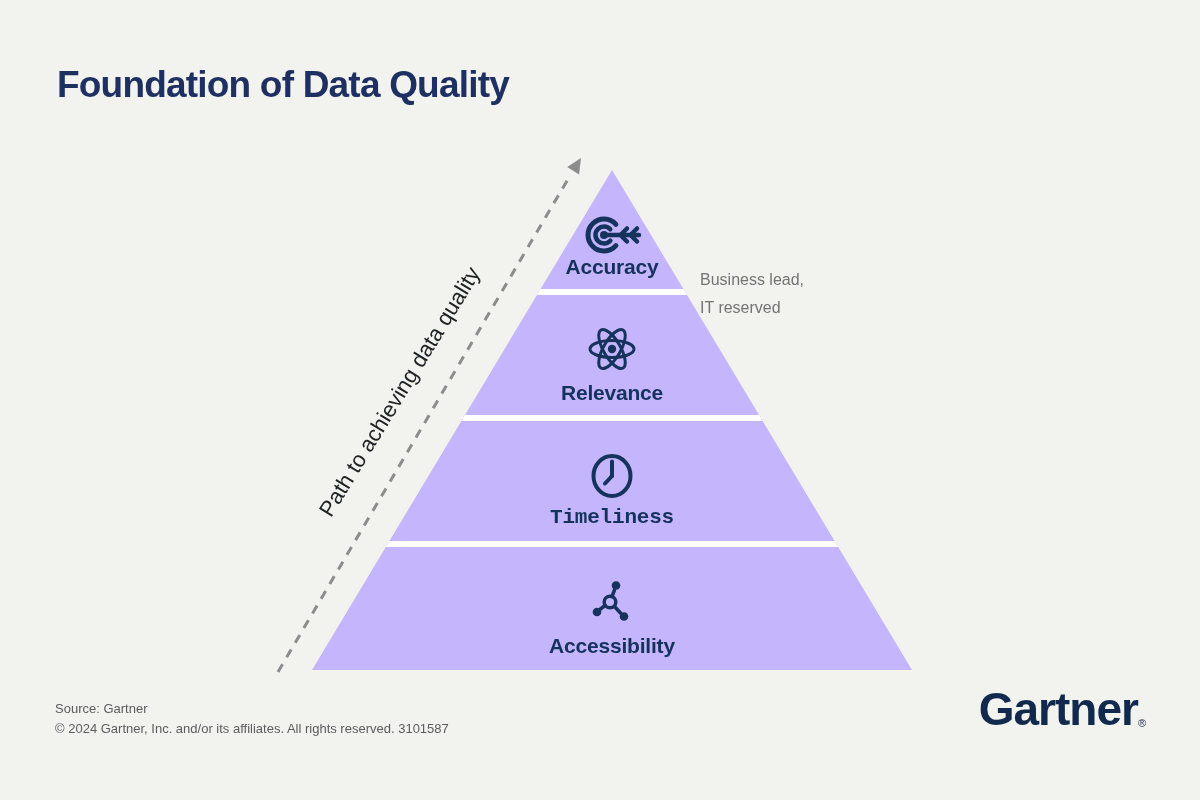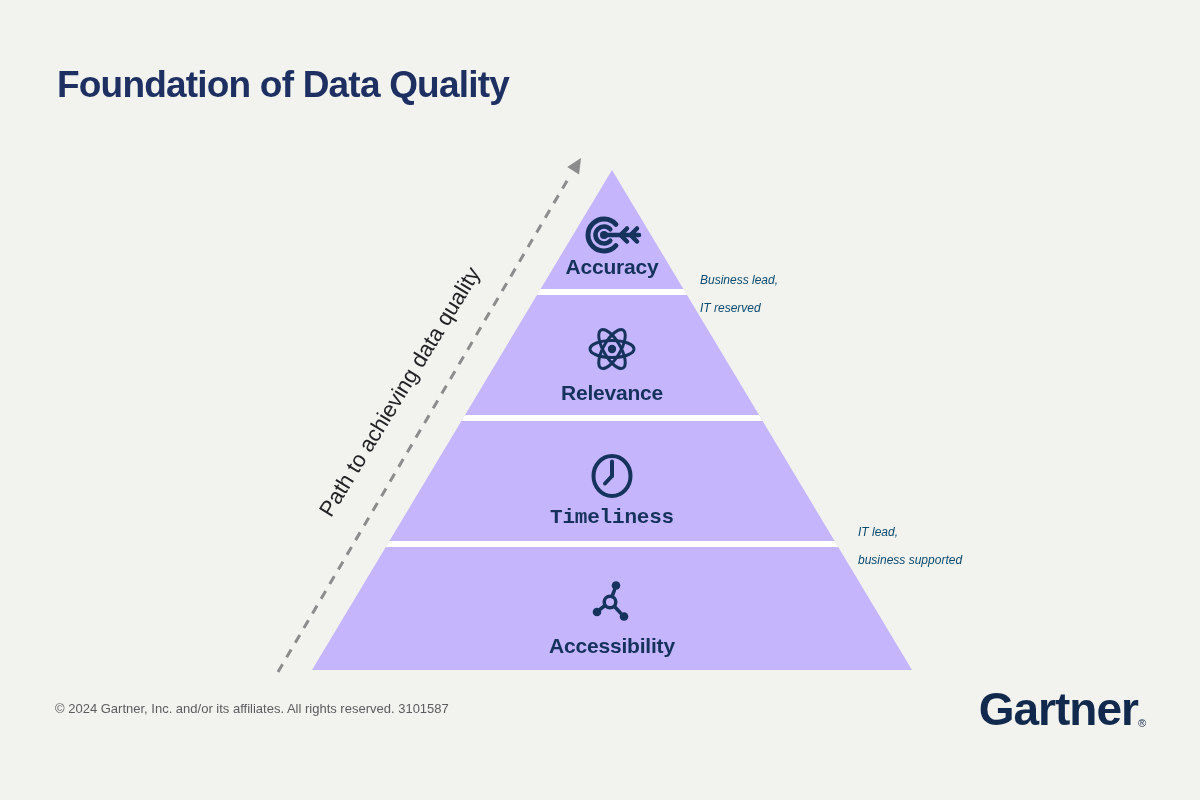--- a/index.html
+++ b/index.html
@@ -83,25 +83,24 @@
   .lvl-accuracy-label     { top: 85px; }
   .lvl-relevance-icon     { top: 152px; }
   .lvl-relevance-label    { top: 211px; }
   .lvl-timeliness-icon    { top: 282px; }
   .lvl-timeliness-label   { top: 336px; font-family: Liberation Mono, monospace; }
   .lvl-accessibility-icon { top: 407px; }
   .lvl-accessibility-label{ top: 464px; }
 
   .annotation {
     position: absolute;
-    font-size: 12px;
+    font-size: 16px;
     line-height: 28px;
-    color: #0c4a6e;
-    white-space: nowrap;
-    font-style: italic;
+    color: #737373;
+    white-space: nowrap;
   }
   .annotation.a1 { left: 700px; top: 266px; }
   .annotation.a2 { left: 858px; top: 518px; }
 
   .footer {
     position: absolute;
     left: 55px;
     top: 699px;
     font-size: 13px;
     line-height: 20px;
@@ -196,24 +195,21 @@
         </g>
       </svg>
     </div>
     <div class="level-content level-label lvl-accessibility-label">Accessibility</div>
   </div>
 
   <div class="annotation a1">
     <div>Business lead,</div>
     <div>IT reserved</div>
   </div>
-  <div class="annotation a2">
-    <div>IT lead,</div>
-    <div>business supported</div>
-  </div>
 
   <div class="footer">
+    <div>Source: Gartner</div>
     <div>© 2024 Gartner, Inc. and/or its affiliates. All rights reserved. 3101587</div>
   </div>
 
   <div class="logo"><span>Gartner</span><span class="reg">®</span></div>
 
 </div>
 
 </body></html>

